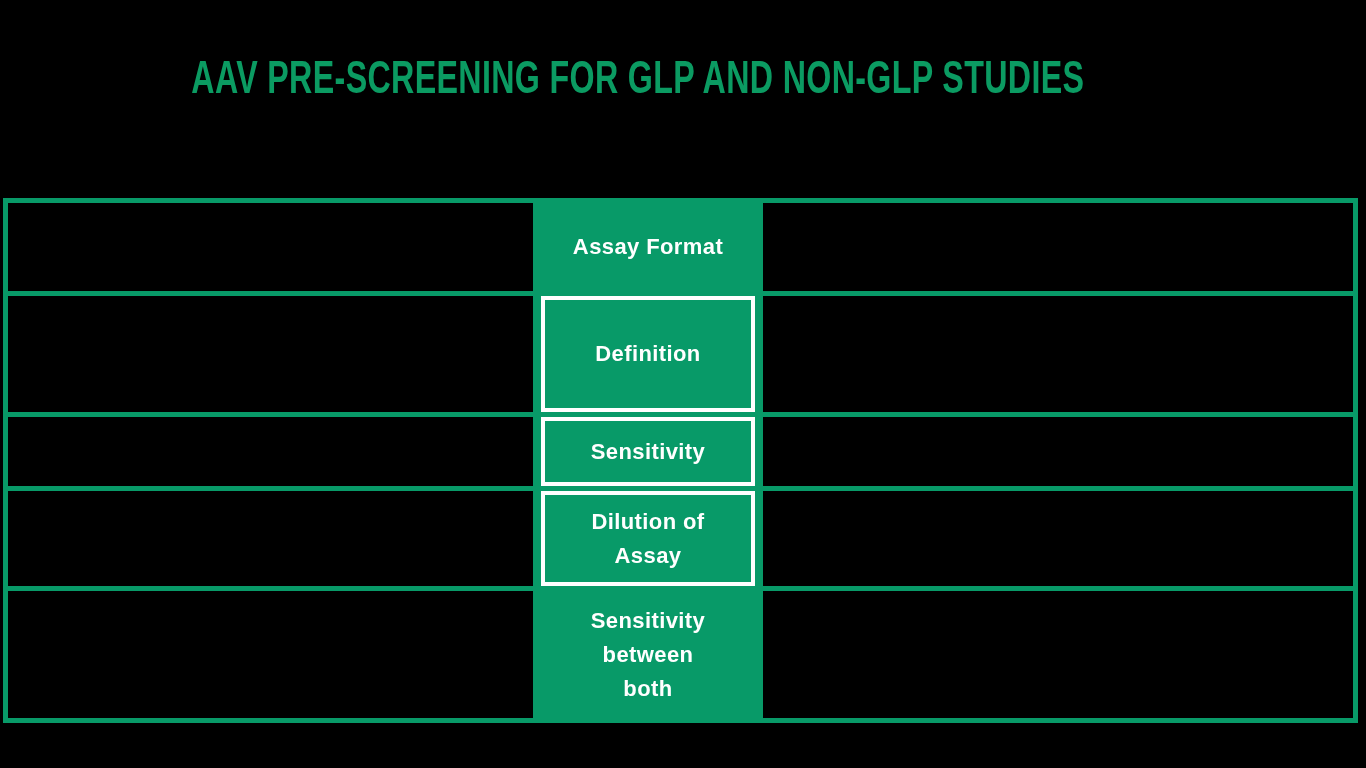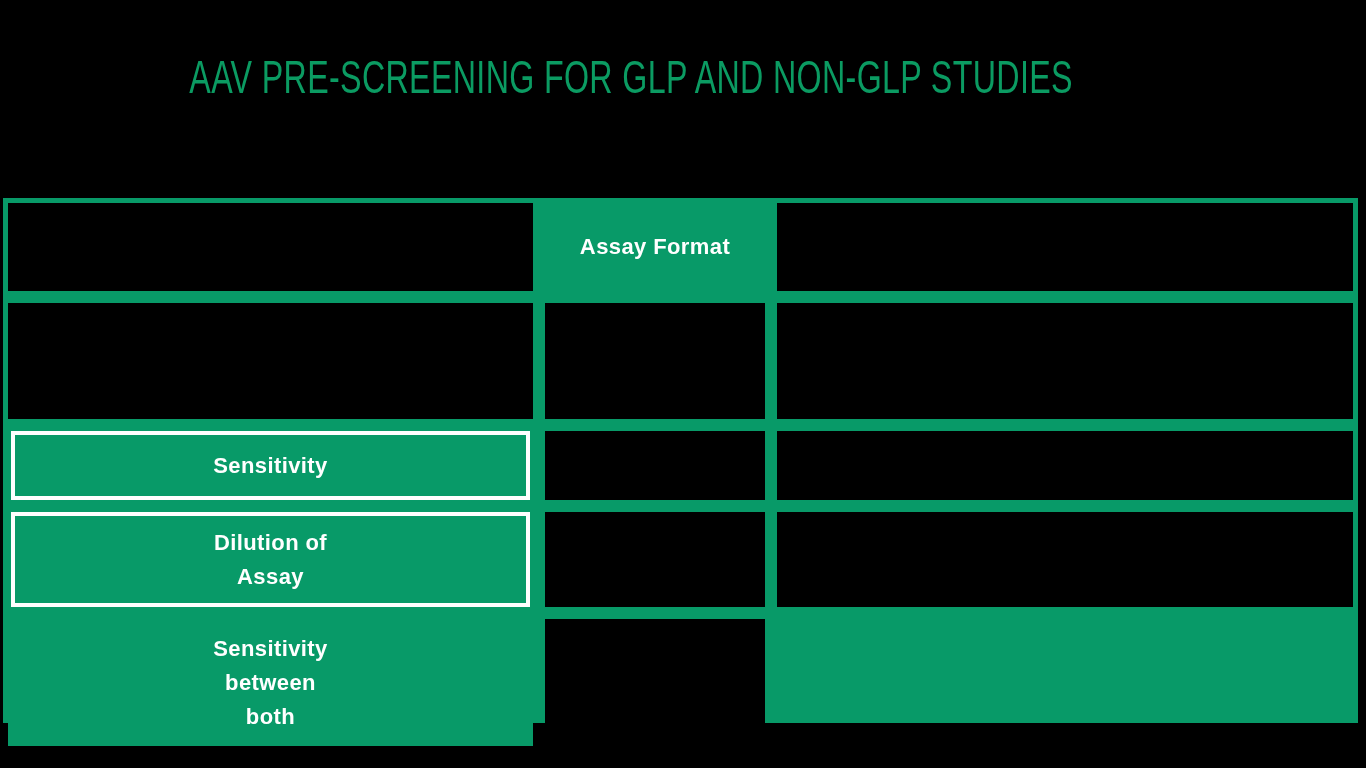--- a/index.html
+++ b/index.html
@@ -19,21 +19,21 @@
   
   .title {
     position: absolute;
     top: 52px;
     left: 0;
     width: 1094px;
     margin: 0;
     text-align: center;
     font-size: 46px;
     line-height: 50px;
-    font-weight: 400;
+    font-weight: 700;
     color: #0b9b62;
     letter-spacing: 0.5px;
     white-space: nowrap;
   }
   .title-inner {
     display: inline-block;
     transform: scaleX(0.70);
     transform-origin: center center;
   }
 
@@ -43,21 +43,21 @@
     left: 3px;
     top: 198px;
     width: 1355px;
     height: 525px;
     box-sizing: border-box;
     background: #089a68;          
     padding: 5px;
     display: grid;
     grid-template-columns: 525px 220px 1fr;
     grid-template-rows: 88px 116px 69px 95px 127px;
-    gap: 12px;
+    gap: 5px;
   }
   .cell {
     box-sizing: border-box;
   }
   .cell-empty {
     background: #000000;
   }
   .cell-header {
     background: #089a68;
     color: #ffffff;
@@ -83,20 +83,21 @@
 
   <h1 class="title"><span class="title-inner">AAV PRE-SCREENING FOR GLP AND NON-GLP STUDIES</span></h1>
 
   <div class="cmp-table">
 
     <div class="cell cell-empty"></div>
     <div class="cell cell-header">Assay Format</div>
     <div class="cell cell-empty"></div>
 
     <div class="cell cell-empty"></div>
+    <div class="cell cell-header bordered">Definition</div>
     <div class="cell cell-empty"></div>
 
     <div class="cell cell-empty"></div>
     <div class="cell cell-header bordered">Sensitivity</div>
     <div class="cell cell-empty"></div>
 
     <div class="cell cell-empty"></div>
     <div class="cell cell-header bordered">Dilution of
 Assay</div>
     <div class="cell cell-empty"></div>

